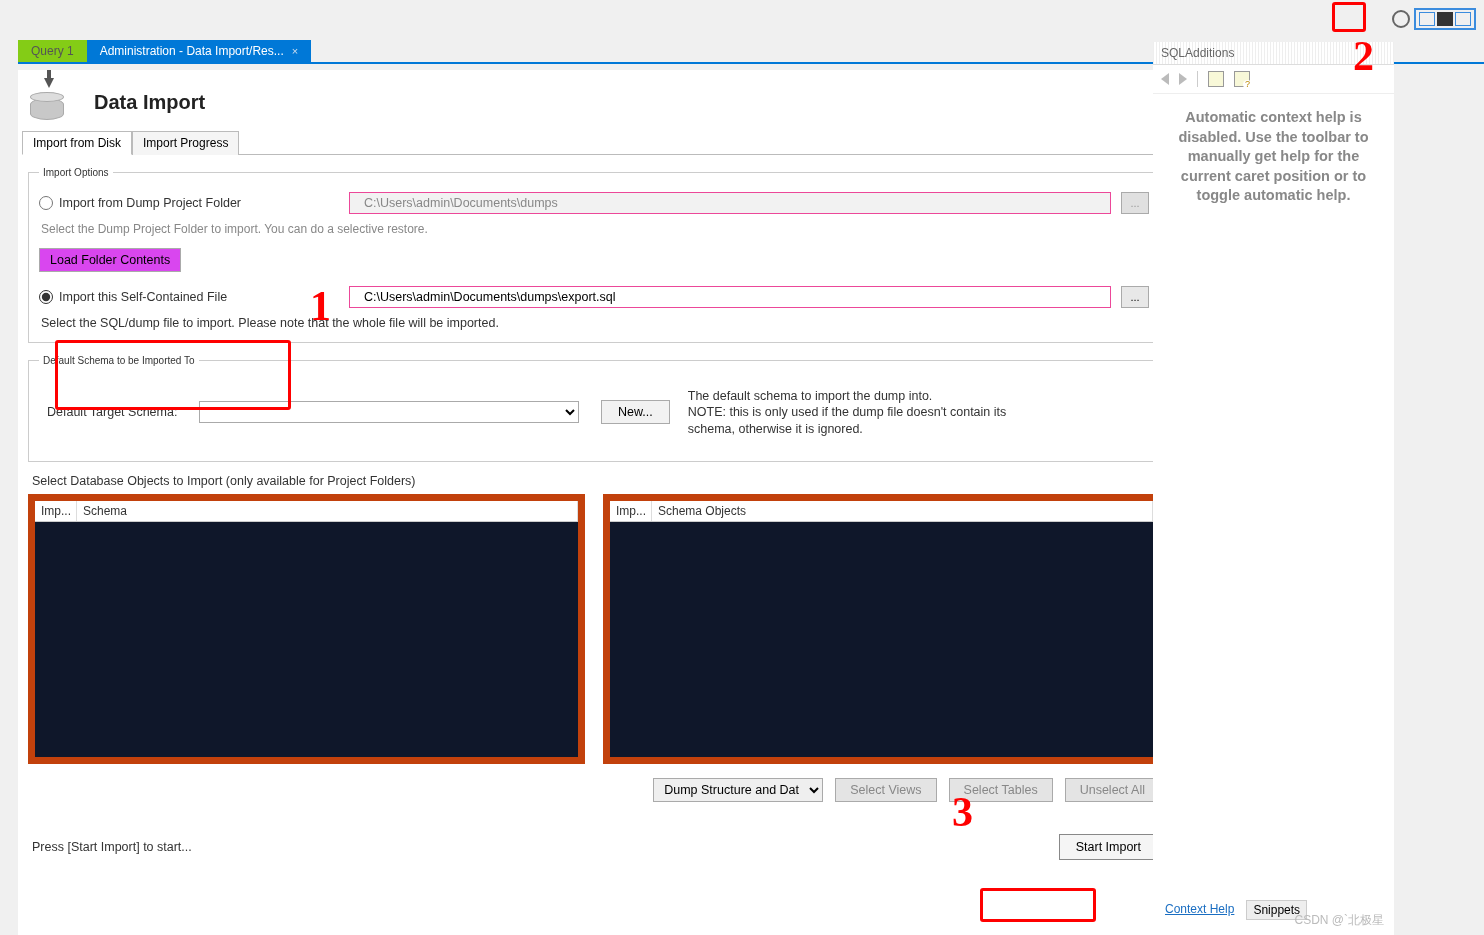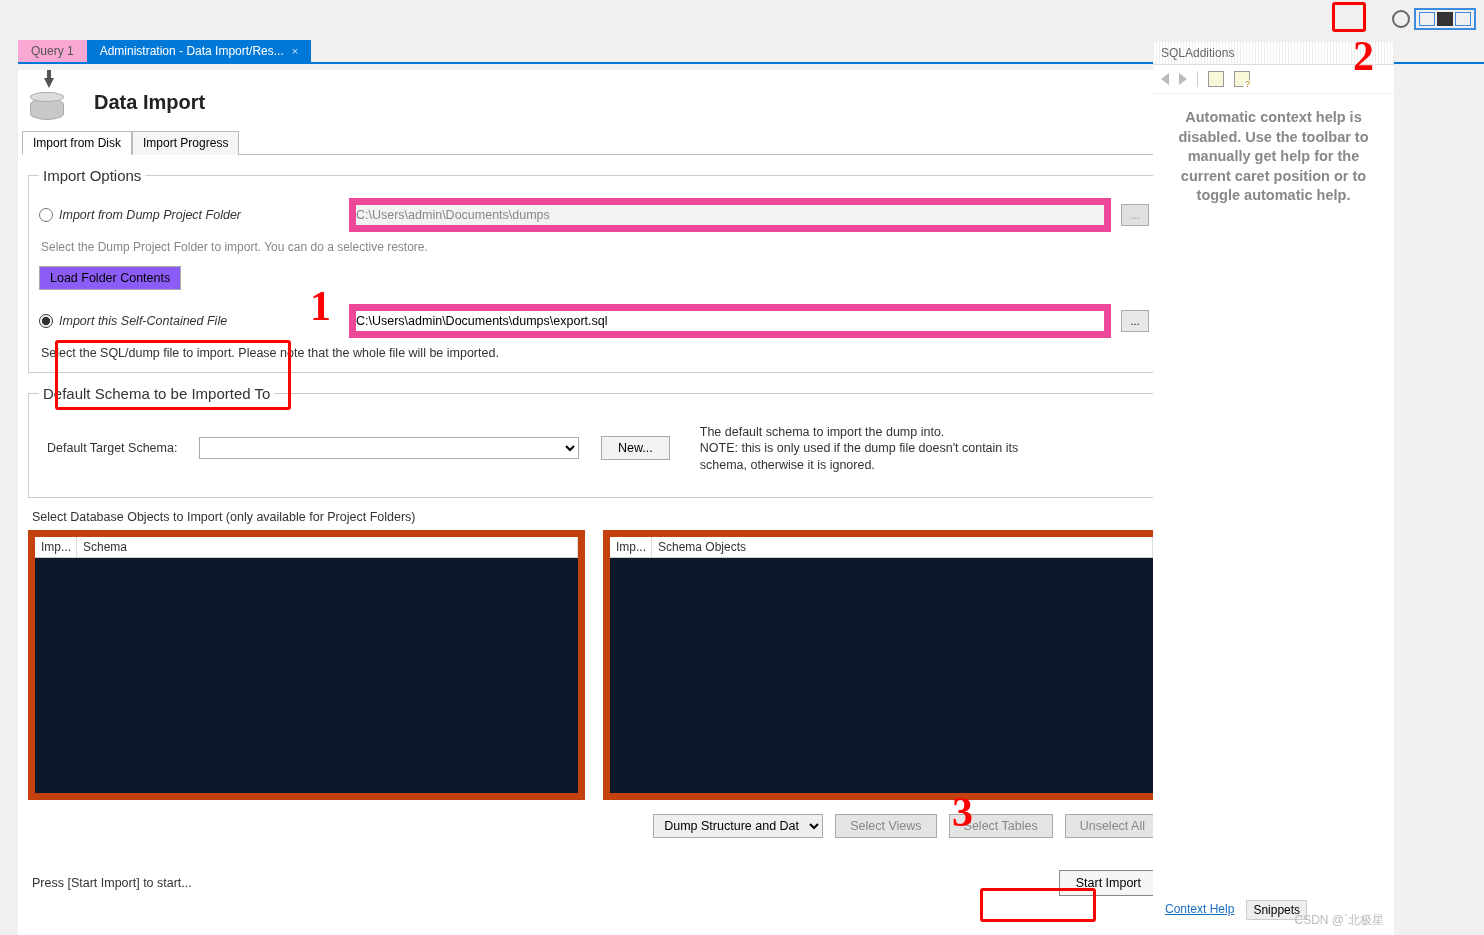--- a/index.html
+++ b/index.html
@@ -6,21 +6,21 @@
 body { background: #f0f0f0; width: 1484px; height: 935px; overflow: hidden; position: relative; }
 
 .top-right-icons { position: absolute; top: 8px; right: 8px; display: flex; align-items: center; gap: 4px; }
 .update-icon { width: 18px; height: 18px; border: 2px solid #666; border-radius: 50%; position: relative; }
 .toggle-set { display: flex; gap: 0; border: 2px solid #3b8cde; padding: 2px; }
 .toggle-box { width: 16px; height: 14px; border: 1px solid #3b8cde; margin: 0 1px; }
 .toggle-box.dark { background: #333; border:1px solid #333;}
 
 .tabbar { position: absolute; top: 40px; left: 18px; right: 394px; height: 22px; display: flex; align-items: flex-end; }
 .tab-item { padding: 3px 12px; font-size: 12px; border: 1px solid transparent; color: #333; cursor:pointer;}
-.tab-item.inactive { background: #f9a8d4; color:#555;}
+.tab-item.inactive { background: #84cc16; color:#555;}
 .tab-item.active { background: #0078d7; color: #fff; display:flex; align-items:center; gap:8px;}
 .tab-close { font-size:11px; color:#cde; }
 .blue-underline { position:absolute; left:18px; right:0; top:62px; height:2px; background:#0078d7;}
 
 .main-panel { position: absolute; top: 70px; left: 18px; width: 1152px; bottom: 0; background: #fff; }
 
 .header-row { display: flex; align-items: center; padding: 14px 12px 10px 12px; gap: 16px; }
 .db-icon-wrap { width: 48px; height: 36px; position: relative; }
 .db-cyl { position:absolute; left:0; bottom:0; width:34px; height:22px; background:#c8c8c8; border-radius:50%/30%; border:1px solid #aaa;}
 .db-top { position:absolute; left:0; bottom:18px; width:34px; height:10px; background:#ddd; border-radius:50%; border:1px solid #aaa;}
@@ -28,41 +28,41 @@
 .db-arrow-stem { position:absolute; left:17px; top:-14px; width:4px; height:10px; background:#555;}
 .page-title { font-size: 20px; font-weight: 700; color:#222;}
 
 .subtabs { display:flex; border-bottom:1px solid #bbb; margin: 0 4px;}
 .subtab { padding:4px 10px; font-size:12px; border:1px solid #bbb; border-bottom:none; background:#f5f5f5; position:relative; top:1px; cursor:pointer;}
 .subtab.active { background:#fff; border-bottom:1px solid #fff;}
 
 .content { padding: 6px 10px 10px 10px; font-size: 12.5px; color: #333; }
 
 fieldset { border: 1px solid #ccc; margin: 6px 0 12px 0; padding: 10px 10px 12px 10px; position:relative;}
-legend { font-size: 15px; padding: 0 4px; color:#333;}
+legend { font-size: 10px; padding: 0 4px; color:#333;}
 
 .opt-row { display: flex; align-items: center; margin: 4px 0 8px 0; gap: 10px; }
 .radio-wrap { display: flex; align-items: center; gap: 6px; min-width: 300px; }
 input[type=radio]{ width:14px; height:14px; accent-color:#333;}
-.opt-label { font-size: 12.5px; font-style: italic; }
-.path-input { flex: 1; padding: 3px 0; font-size: 12.5px; border: 7px solid #ec4899; background:#fff;}
+.opt-label { font-size: 12.5px; }
+.path-input { flex: 1; padding: 3px 14px; font-size: 12.5px; border: 1px solid #ec4899; background:#fff;}
 .path-input[disabled]{ background:#f2f2f2; color:#888;}
 .browse-btn { width: 28px; height: 22px; background: #e8e8e8; border: 1px solid #aaa; font-size:11px; cursor:pointer;}
 .browse-btn[disabled]{ background:#e0e0e0; color:#999;}
 
 .hint { font-size: 12px; color: #888; margin: 2px 0 10px 2px; }
 .hint-dark { font-size: 12.5px; color: #333; margin: 6px 0 0 2px; }
 
-.load-btn { padding: 4px 10px; font-size: 12.5px; border: 1px solid #aaa; background: #8b5cf6; margin: 2px 0 10px 0; cursor:pointer;}
+.load-btn { padding: 4px 10px; font-size: 12.5px; border: 1px solid #aaa; background: #d946ef; margin: 2px 0 10px 0; cursor:pointer;}
 
 .schema-row { display: flex; align-items: center; gap: 10px; margin: 12px 0; }
 .schema-label { font-size: 12.5px; min-width: 150px; padding-left: 8px;}
 .schema-select { width: 380px; height: 22px; border: 1px solid #aaa; background:#fff;}
 .new-btn { padding: 4px 16px; font-size: 12.5px; border: 1px solid #aaa; background: #f2f2f2; margin-left: 12px; cursor:pointer;}
-.schema-note { font-size: 12.5px; color: #333; margin-left: 20px; max-width: 340px; line-height:1.3;}
+.schema-note { font-size: 12.5px; color: #333; margin-left: 8px; max-width: 340px; line-height:1.3;}
 
 .objects-wrap { margin-top: 6px; }
 .objects-title { font-size: 12.5px; margin: 8px 0 6px 4px; }
 .tables-row { display: flex; gap: 18px; }
 .table-box { flex: 1; border: 7px solid #c2410c; height: 270px; background: #0f172a; }
 .table-head { display: flex; border-bottom: 1px solid #ccc; font-size: 12px; }
 .th { padding: 3px 6px; border-right: 1px solid #ddd; background:#fff;}
 .th.imp { width: 42px; }
 .th.rest { flex: 1; }
 

